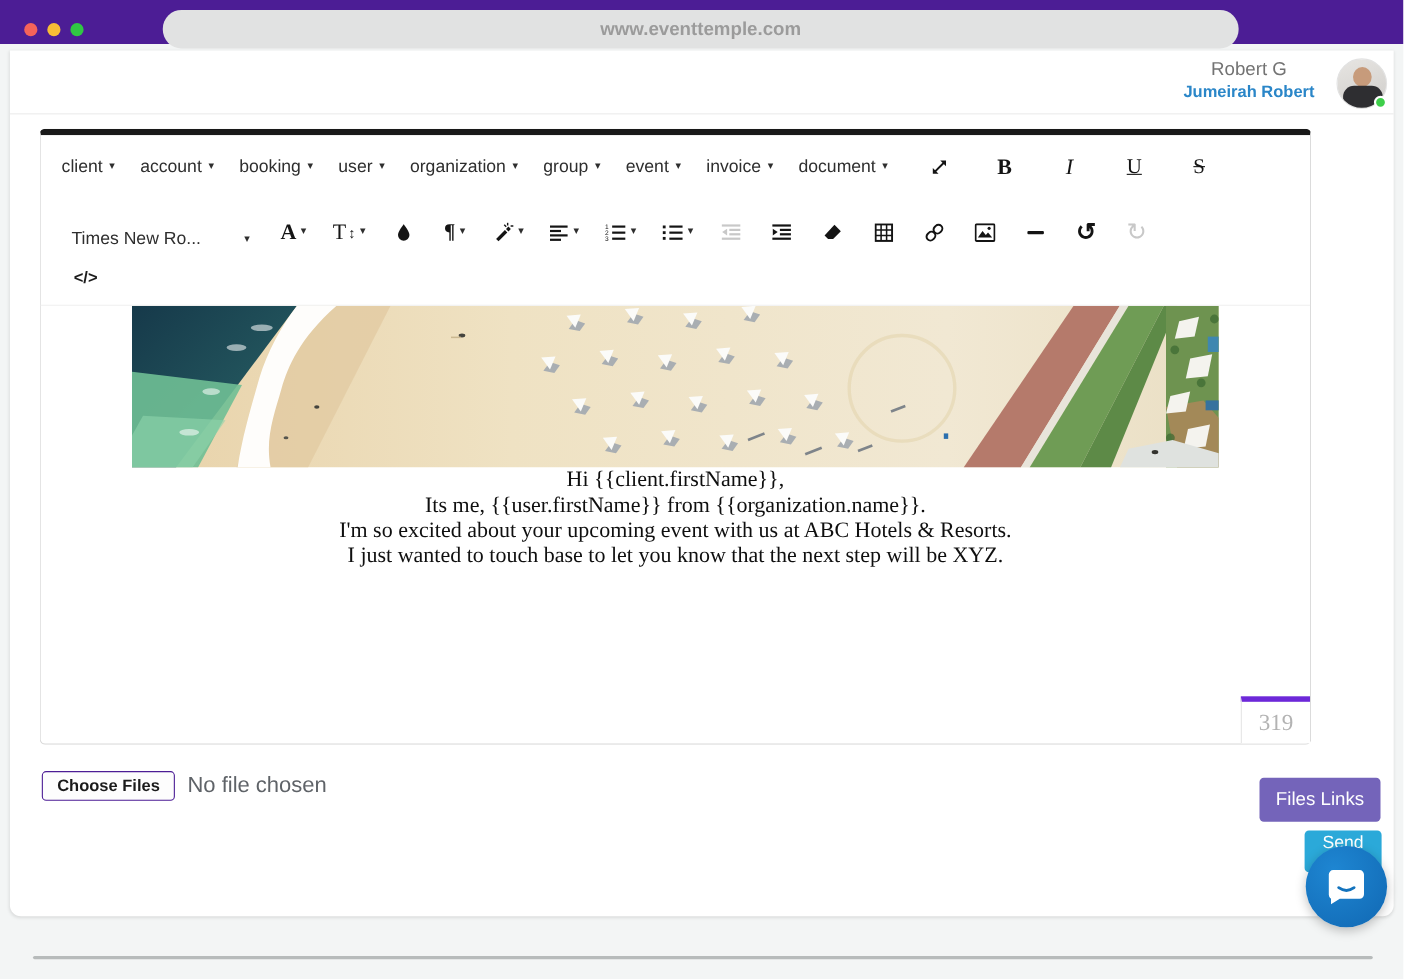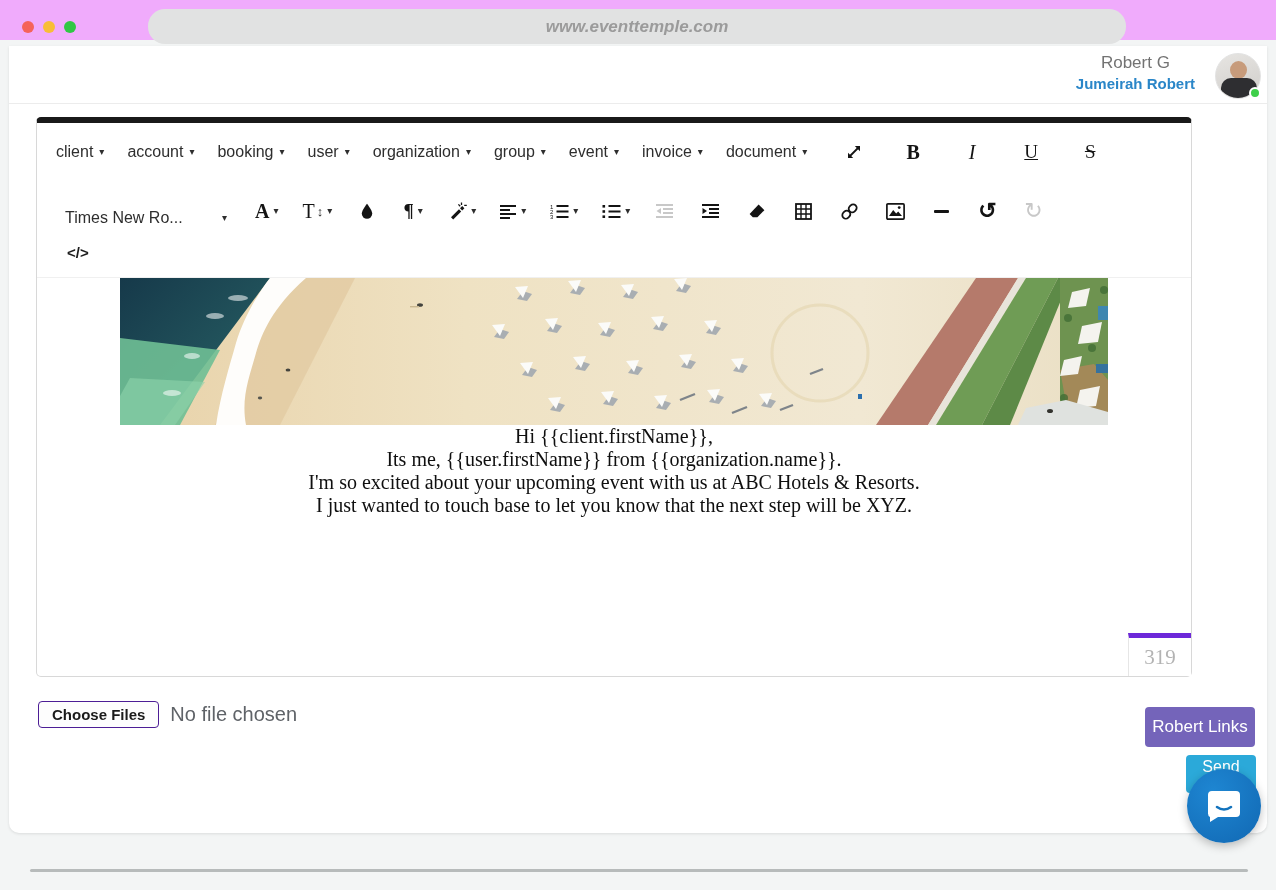--- a/index.html
+++ b/index.html
@@ -1,21 +1,21 @@
 <!DOCTYPE html>
 <html><head>
 <meta charset="utf-8">
 <style>
   * { box-sizing: border-box; }
   html,body { margin:0; padding:0; }
   body { font-family:"Liberation Sans", sans-serif; }
   .page { position:relative; width:1276px; height:890px; background:#f3f5f5; overflow:hidden; }
 
   
-  .chrome { position:absolute; top:0; left:0; width:100%; height:40px; background:#f0abfc;font-style:italic; }
+  .chrome { position:absolute; top:0; left:0; width:100%; height:40px; background:#4c1d95; }
   .light { position:absolute; top:21px; width:12px; height:12px; border-radius:50%; }
   .light.red    { left:22px; background:#f5635a; }
   .light.yellow { left:43px; background:#f8bd36; }
   .light.green  { left:64px; background:#30c744; }
   .urlbar { position:absolute; left:148px; top:9px; width:978px; height:35px; border-radius:17px;
             background:#e1e2e2; color:#9b9b9b; font-weight:bold; font-size:17px;
             line-height:35px; text-align:center; }
 
   
   .app { position:absolute; left:9px; right:9px; top:46px; bottom:57px; background:#ffffff;
@@ -387,21 +387,21 @@
         <p class="p3">I'm so excited about your upcoming event with us at ABC Hotels &amp; Resorts.</p>
         <p class="p4">I just wanted to touch base to let you know that the next step will be XYZ.</p>
         <div class="char-count">319</div>
       </div>
     </div>
 
     <div class="file-row">
       <button class="choose-btn">Choose Files</button>
       <span class="file-status">No file chosen</span>
     </div>
-    <button class="files-links">Robert Links</button>
+    <button class="files-links">Files Links</button>
     <button class="send-btn">Send</button>
     <button class="intercom">
       <svg width="36" height="34" viewBox="0 0 36 34">
         <path d="M6 2 h24 a4 4 0 0 1 4 4 v18 a4 4 0 0 1 -4 4 h-18 l-8 5 v-5 a4 4 0 0 1 -2 -3.5 v-18.5 a4 4 0 0 1 4 -4 z" fill="#ffffff"></path>
         <path d="M11 18 q7 5 14 0" stroke="#1373bd" stroke-width="2.6" fill="none" stroke-linecap="round"></path>
       </svg>
     </button>
   </div>
 
   <div class="desk-line"></div>

